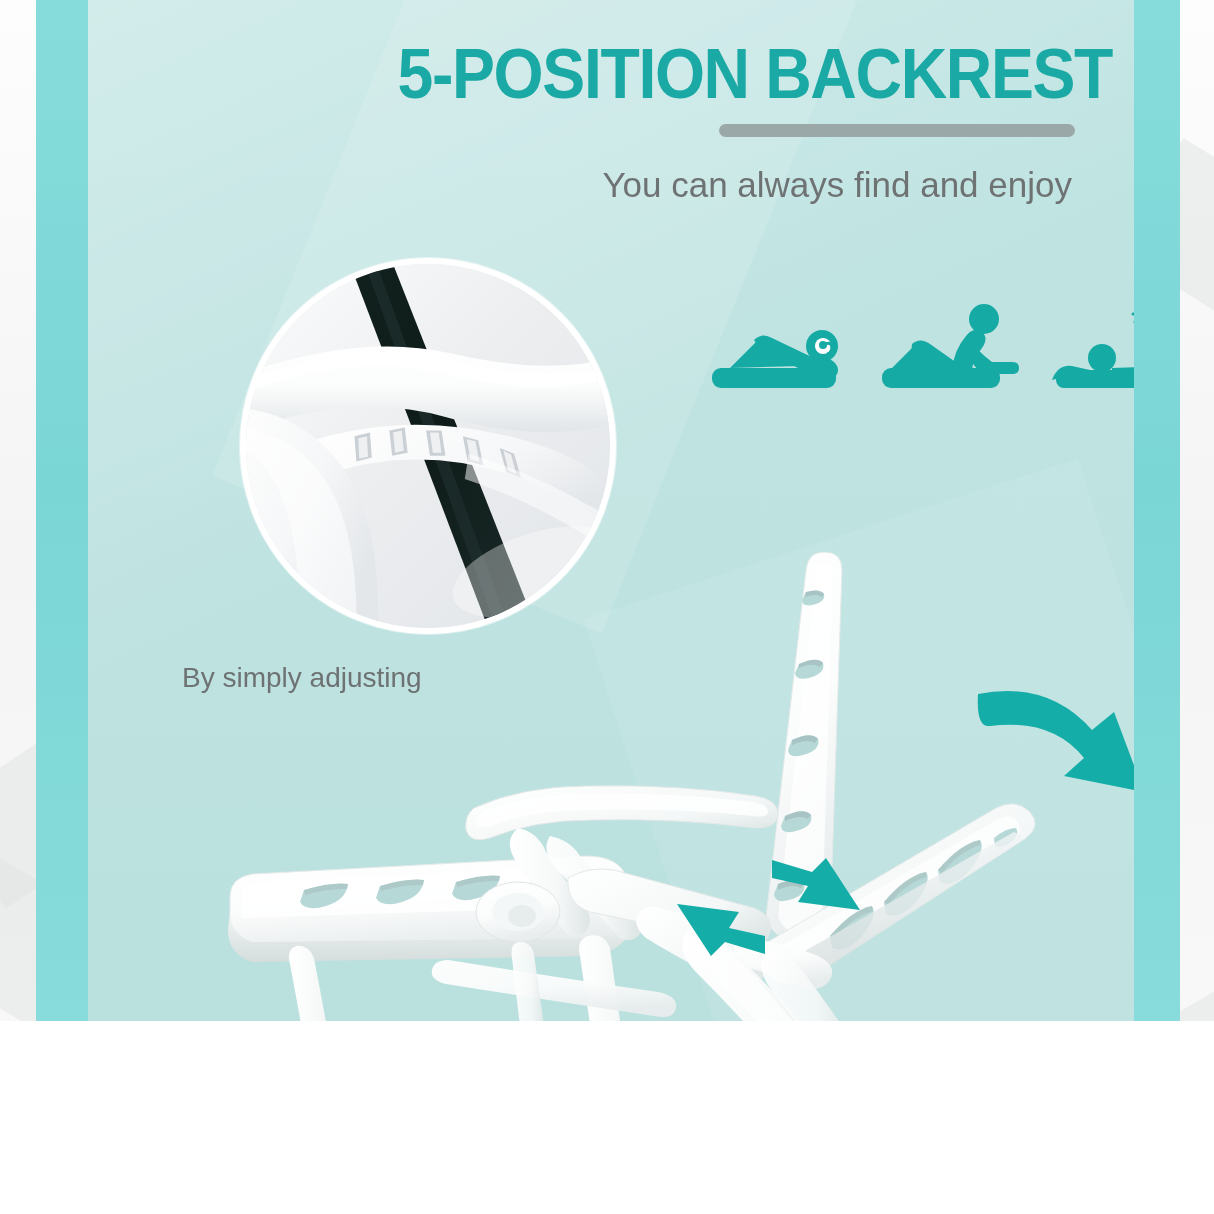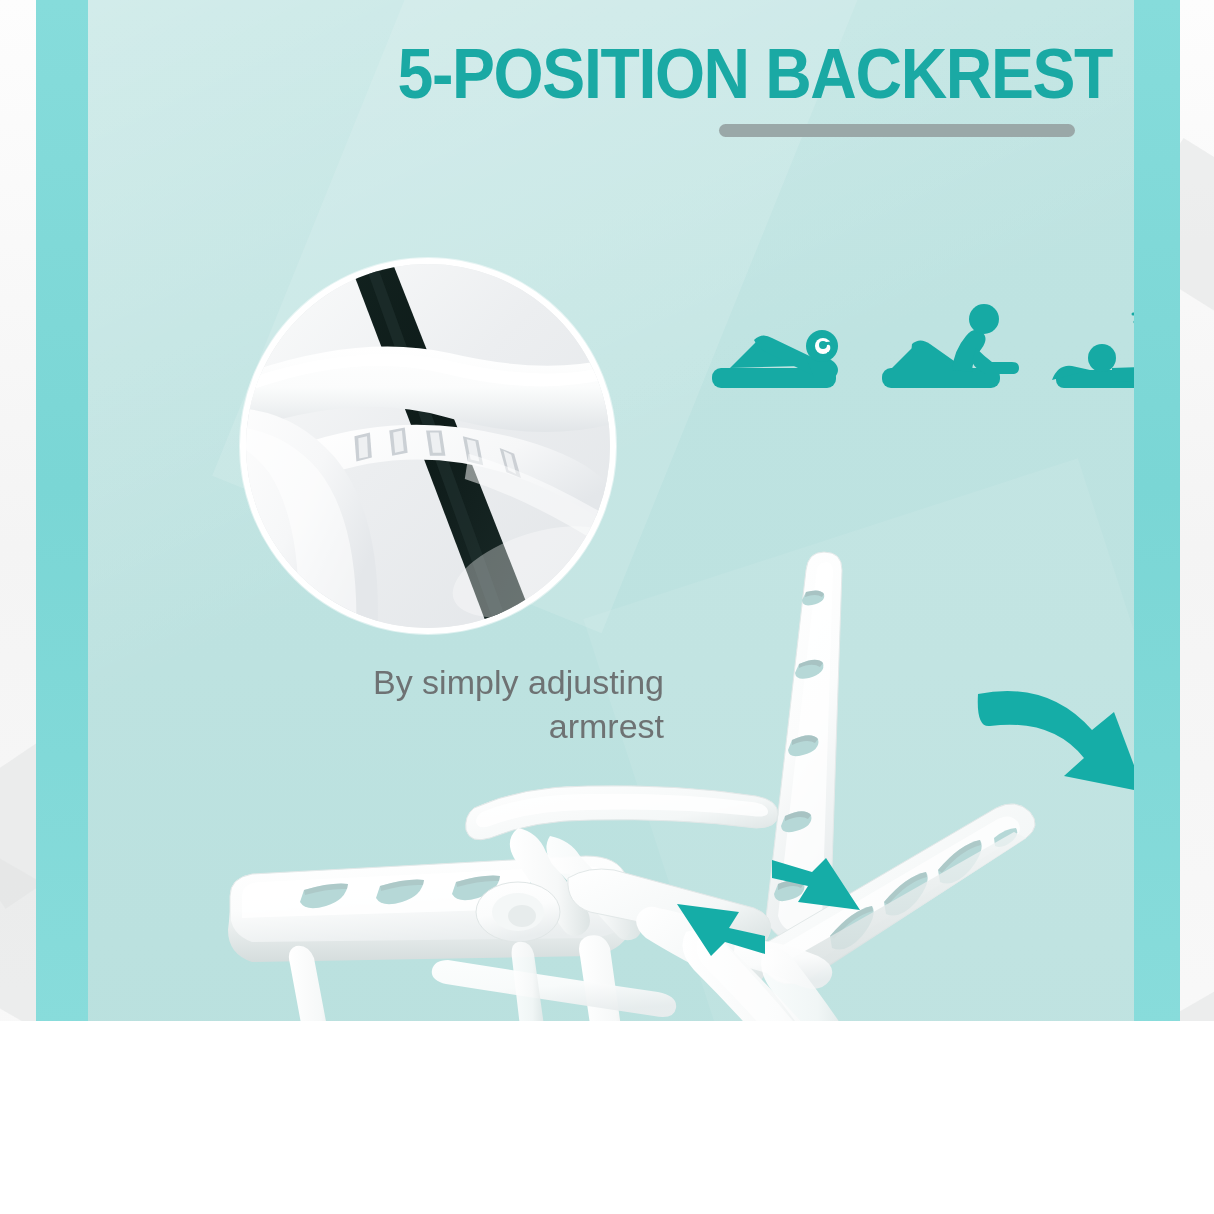--- a/index.html
+++ b/index.html
@@ -102,23 +102,23 @@
     width:376px; height:376px;
     border-radius:50%;
     border:6px solid #ffffff;
     overflow:hidden;
     background:#e9ebec;
     box-shadow:0 0 0 1px rgba(255,255,255,.5);
   }
   .inset-art { position:absolute; inset:0; }
 
   .inset-caption {
-    position:absolute; left:116px; top:660px;
-    width:460px; text-align:right;
-    font-size:34px; line-height:1.3;
+    position:absolute; left:94px; top:660px;
+    width:460px; text-align:left;
+    font-size:28px; line-height:1.3;
     color:#6e7273;
   }
   .inset-caption span { display:block; }
 
   
   .chair-wrap {
     position:absolute; left:30px; top:540px;
     width:1010px; height:660px;
   }
 
@@ -145,20 +145,21 @@
   <div class="accent-bar right"></div>
 
   <div id="panel">
 
     <div class="panel-sheen sheen-a"></div>
     <div class="panel-sheen sheen-b"></div>
 
     <div class="title">5-POSITION BACKREST</div>
     <div class="divider"></div>
     <div class="subtitle">
+      <span>You can always find and enjoy</span>
     </div>
 
     <div class="pictos">
 
       <svg class="picto p1" width="140" height="110" viewBox="0 0 140 110">
         <g fill="#16aaa4">
           <rect x="2" y="76" width="124" height="20" rx="9"></rect>
           <path d="M20 76 L46 50 Q54 43 62 50 L92 74 Z"></path>
           <path d="M44 48 Q52 40 62 46 L112 70 Q120 75 116 82 Q112 88 104 84 L56 60 Q48 56 44 48 Z"></path>
           <path d="M96 66 Q112 60 124 70 Q132 78 124 86 L104 86 Z"></path>
@@ -264,21 +265,20 @@
         <path d="M-40 150 Q40 140 92 200 Q140 258 136 376 L-40 376 Z" fill="url(#gArm)"></path>
         <path d="M-40 168 Q30 162 74 212 Q116 264 114 376 L54 376 Q58 268 24 216 Q-6 176 -40 186 Z" fill="#ffffff" opacity=".55"></path>
 
         <path d="M230 196 Q300 216 376 262 L376 296 Q296 244 226 222 Z" fill="#ffffff" opacity=".5"></path>
         <ellipse cx="300" cy="318" rx="90" ry="40" fill="#ffffff" opacity=".35" transform="rotate(-18 300 318)"></ellipse>
       </svg>
     </div>
 
     <div class="inset-caption">
       <span>By simply adjusting</span>
-      <span>armrest</span>
     </div>
 
     <div class="chair-wrap">
       <svg width="1010" height="660" viewBox="0 0 1010 660">
         <defs>
           <linearGradient id="pW" x1="0" y1="0" x2="0.3" y2="1">
             <stop offset="0%" stop-color="#ffffff"></stop>
             <stop offset="55%" stop-color="#fbfcfc"></stop>
             <stop offset="100%" stop-color="#e9edee"></stop>
           </linearGradient>

